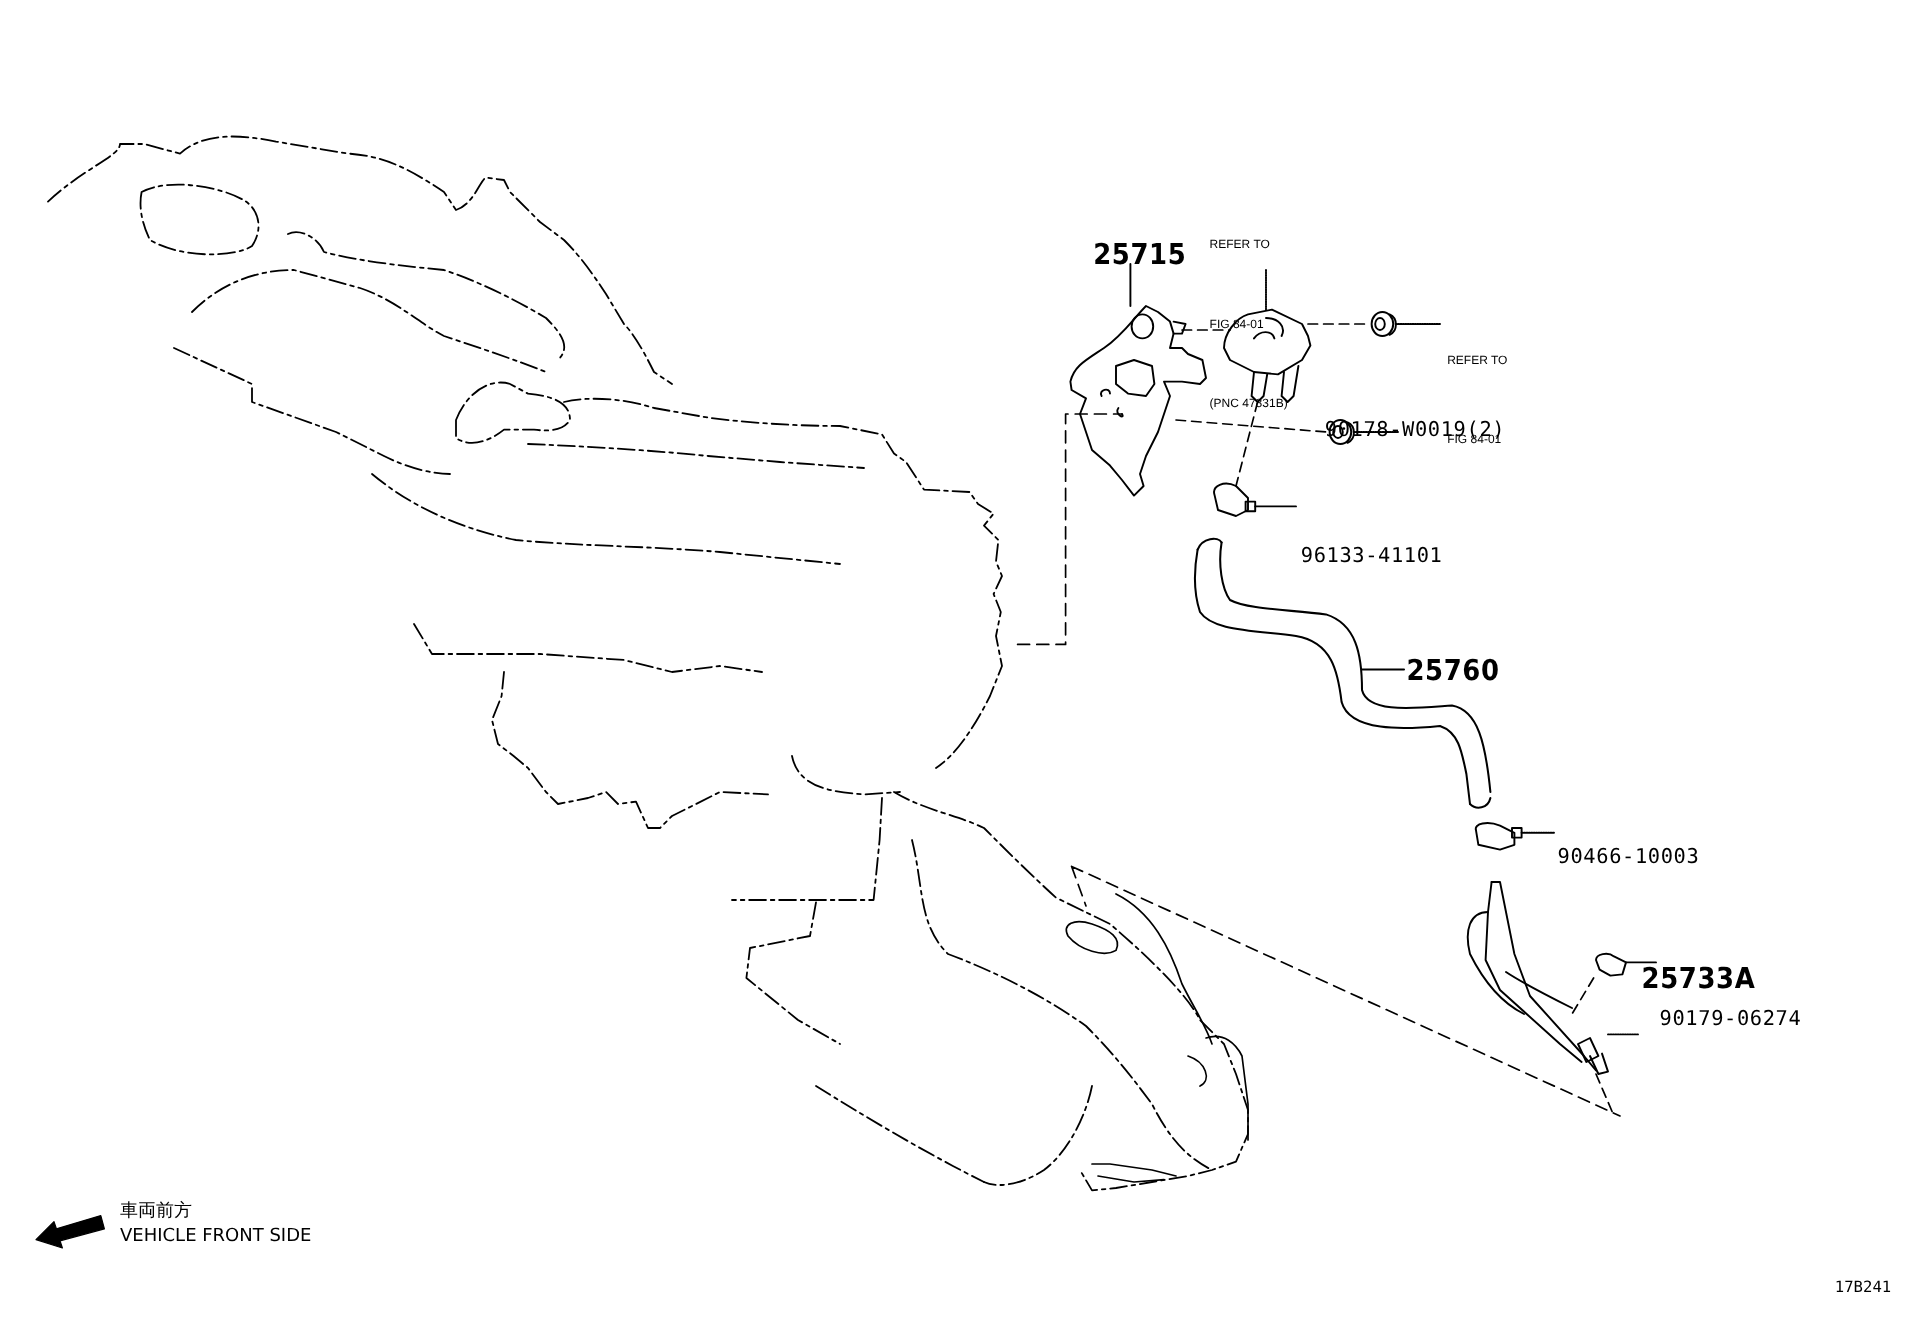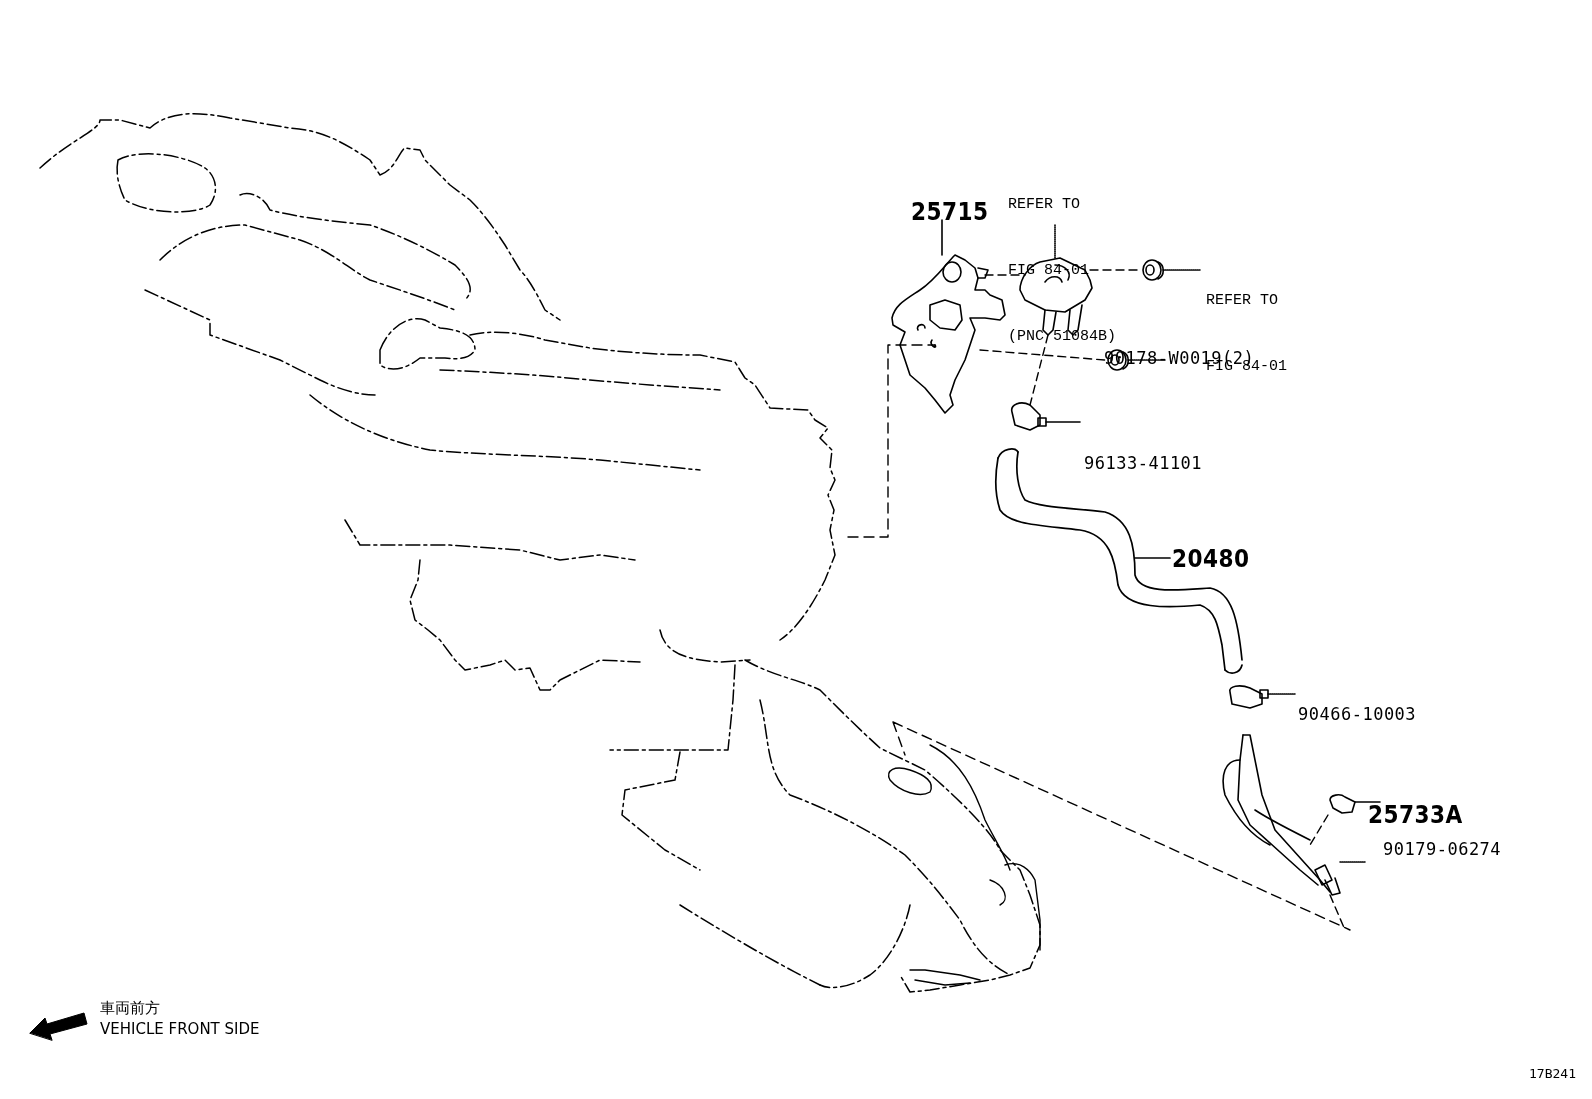--- a/index.html
+++ b/index.html
@@ -1,20 +1,20 @@
 <!DOCTYPE html>
 <html><head>
 <meta charset="utf-8">
 <style>
   html,body{margin:0;padding:0;background:#fff;}
   body{width:1592px;height:1099px;position:relative;overflow:hidden;font-family:"DejaVu Sans Mono","Liberation Mono",monospace;color:#000;}
   svg.drawing{position:absolute;left:0;top:0;width:1592px;height:1099px;}
   .pn{position:absolute;font-family:"DejaVu Sans Condensed","DejaVu Sans",sans-serif;font-weight:bold;font-size:24px;letter-spacing:0.5px;white-space:nowrap;color:#000;cursor:pointer;}
   .pn.sm{font-size:17px;font-weight:normal;font-family:"DejaVu Sans Mono","Liberation Mono",monospace;}
-  .ref{position:absolute;font-size:15px;line-height:22px;white-space:pre;font-family:Liberation Mono, monospace;cursor:pointer;}
+  .ref{position:absolute;font-size:10px;line-height:22px;white-space:pre;font-family:Liberation Sans, sans-serif;cursor:pointer;}
   .front{position:absolute;left:100px;top:998px;font-family:"DejaVu Sans","Liberation Sans",sans-serif;font-size:15px;line-height:21px;}
   .code{position:absolute;right:16px;bottom:18px;font-family:"DejaVu Sans Mono","Liberation Mono",monospace;font-size:13px;}
 </style>
 </head>
 <body>
 
 <svg class="drawing" viewBox="0 0 1592 1099" fill="none" stroke="#000" stroke-width="1.6" stroke-linecap="round" stroke-linejoin="round">
 
   <g stroke-dasharray="14 4 3 4" stroke-width="1.5">
     <path d="M40 168 C70 140 100 130 100 120 L120 120 L150 128 C170 110 200 112 230 118 L290 128 C320 130 340 140 370 160 L380 175 C395 170 400 150 405 148 L420 150 L425 160 C440 175 445 180 450 185 L470 200 C485 215 495 230 505 245 L520 270 C530 280 540 300 545 310 L560 320"></path>
@@ -121,31 +121,31 @@
     <path d="M1330 800 C1330 795 1340 793 1345 797 L1355 802 L1352 812 L1342 813 L1333 808 Z"></path>
     <line x1="1355" y1="802" x2="1380" y2="802"></line>
   </g>
 
   <path d="M30 1033 L45 1018 L47 1024 L84 1013 L87 1024 L50 1034 L52 1040 Z" fill="#000" stroke="#000" stroke-width="1"></path>
 </svg>
 
 <div class="ref" style="left:1008px;top:150px;">
   <div>REFER TO</div>
   <div>FIG 84-01</div>
-  <div>(PNC 51084B)</div>
+  <div>(PNC 47831B)</div>
 </div>
 <div class="ref" style="left:1206px;top:246px;">
   <div>REFER TO</div>
   <div>FIG 84-01</div>
 </div>
 
 <div class="pn" style="left:911px;top:198px;">25715</div>
 <div class="pn sm" style="left:1104px;top:348px;">90178-W0019(2)</div>
 <div class="pn sm" style="left:1084px;top:411px;margin-top:42px;">96133-41101</div>
-<div class="pn" style="left:1172px;top:545px;">20480</div>
+<div class="pn" style="left:1172px;top:545px;">25760</div>
 <div class="pn sm" style="left:1298px;top:682px;margin-top:22px;">90466-10003</div>
 <div class="pn sm" style="left:1383px;top:791px;margin-top:48px;">90179-06274</div>
 <div class="pn" style="left:1368px;top:801px;">25733A</div>
 
 <div class="front">
   <div>車両前方</div>
   <div>VEHICLE FRONT SIDE</div>
 </div>
 
 <div class="code">17B241</div>

